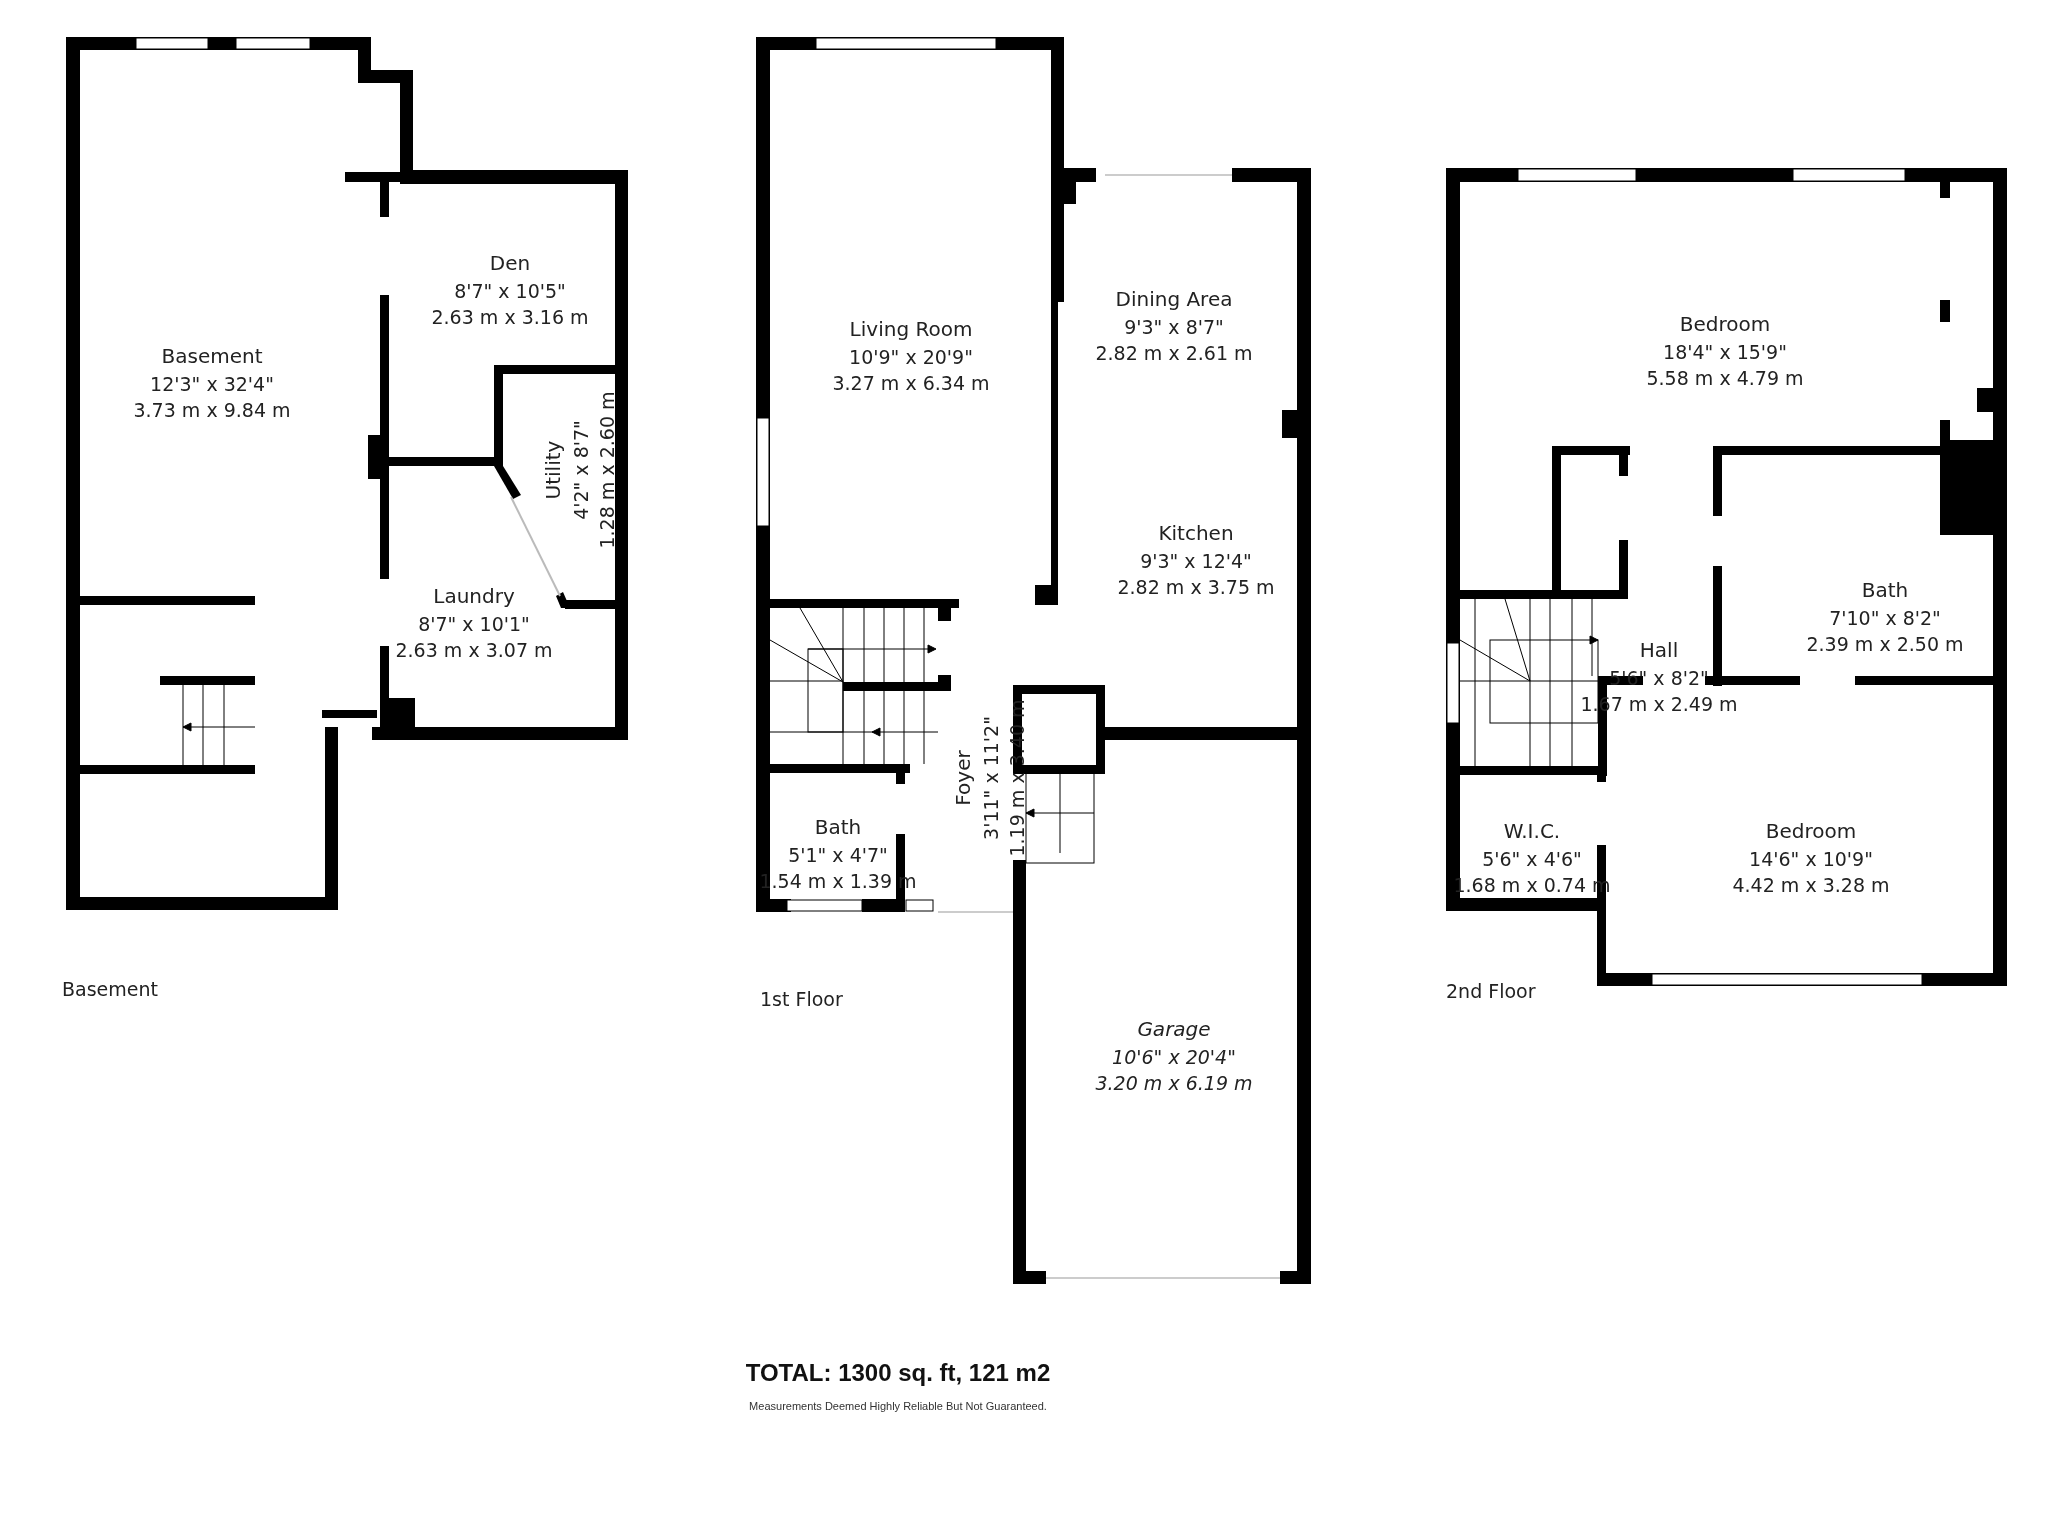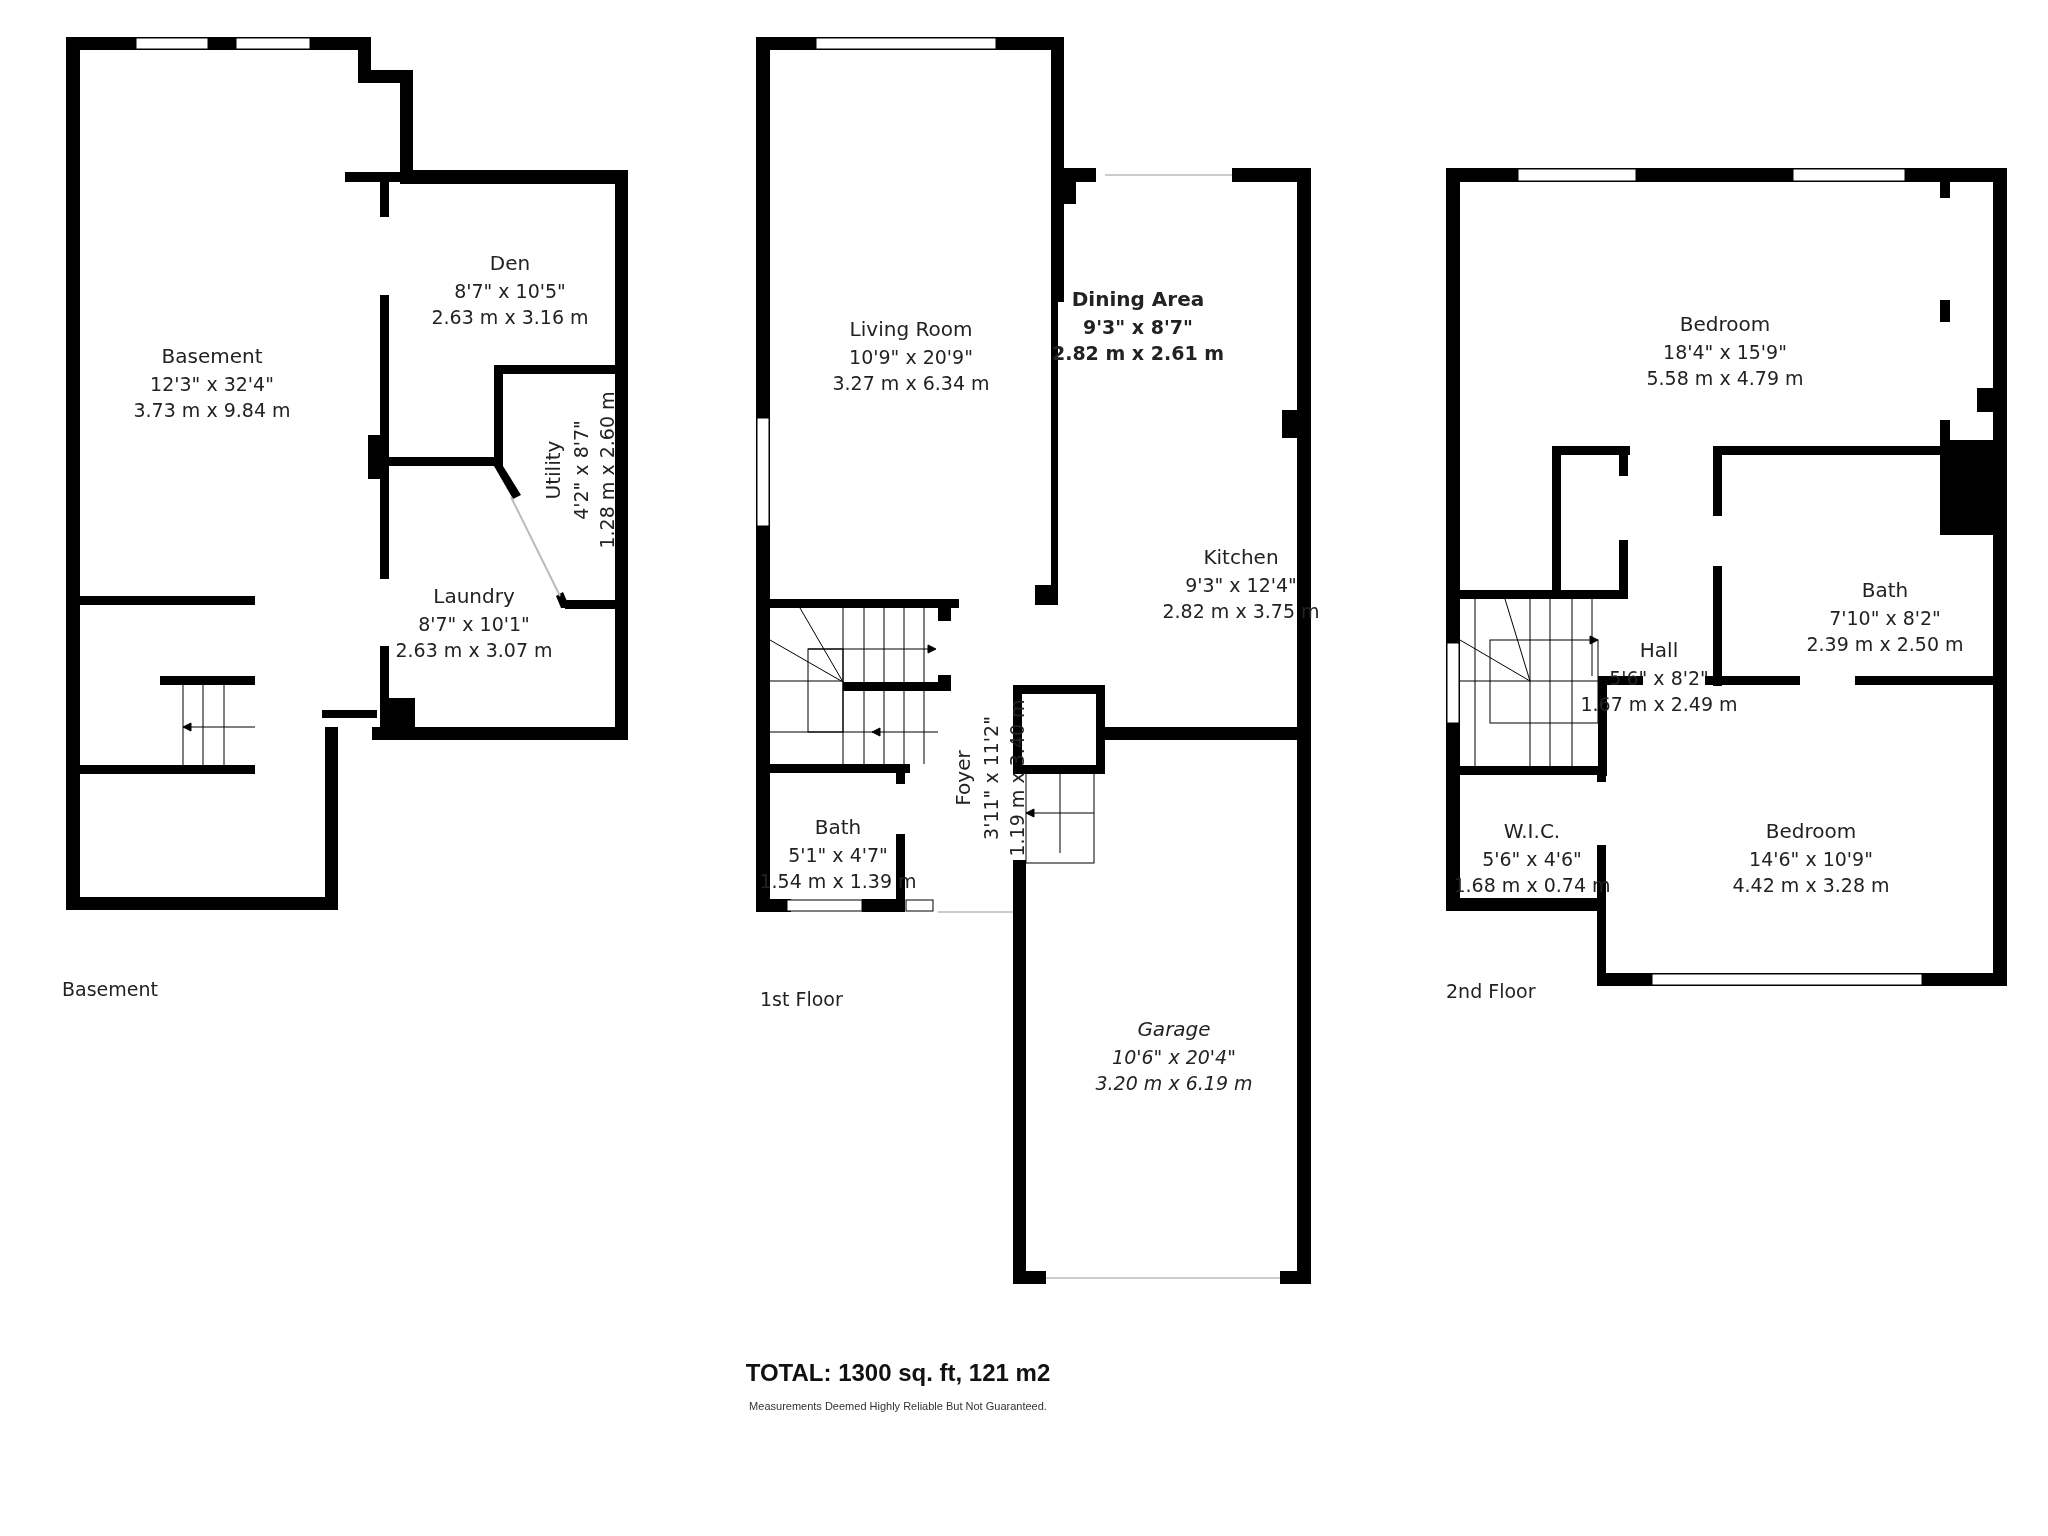--- a/index.html
+++ b/index.html
@@ -209,26 +209,26 @@
   <span class="name">Laundry</span>
   <span class="dim">8'7" x 10'1"</span>
   <span class="dim">2.63 m x 3.07 m</span>
 </div>
 
 <div class="room-label" style="left:911px;top:316px;">
   <span class="name">Living Room</span>
   <span class="dim">10'9" x 20'9"</span>
   <span class="dim">3.27 m x 6.34 m</span>
 </div>
-<div class="room-label" style="left:1138px;top:286px;font-weight:bold;">
+<div class="room-label" style="left:1174px;top:286px;">
   <span class="name">Dining Area</span>
   <span class="dim">9'3" x 8'7"</span>
   <span class="dim">2.82 m x 2.61 m</span>
 </div>
-<div class="room-label" style="left:1196px;top:544px;margin-left:45px;">
+<div class="room-label" style="left:1196px;top:520px;">
   <span class="name">Kitchen</span>
   <span class="dim">9'3" x 12'4"</span>
   <span class="dim">2.82 m x 3.75 m</span>
 </div>
 <div class="room-label rot" style="left:990px;top:778px;">
   <span class="name">Foyer</span>
   <span class="dim">3'11" x 11'2"</span>
   <span class="dim">1.19 m x 3.40 m</span>
 </div>
 <div class="room-label" style="left:838px;top:814px;">

